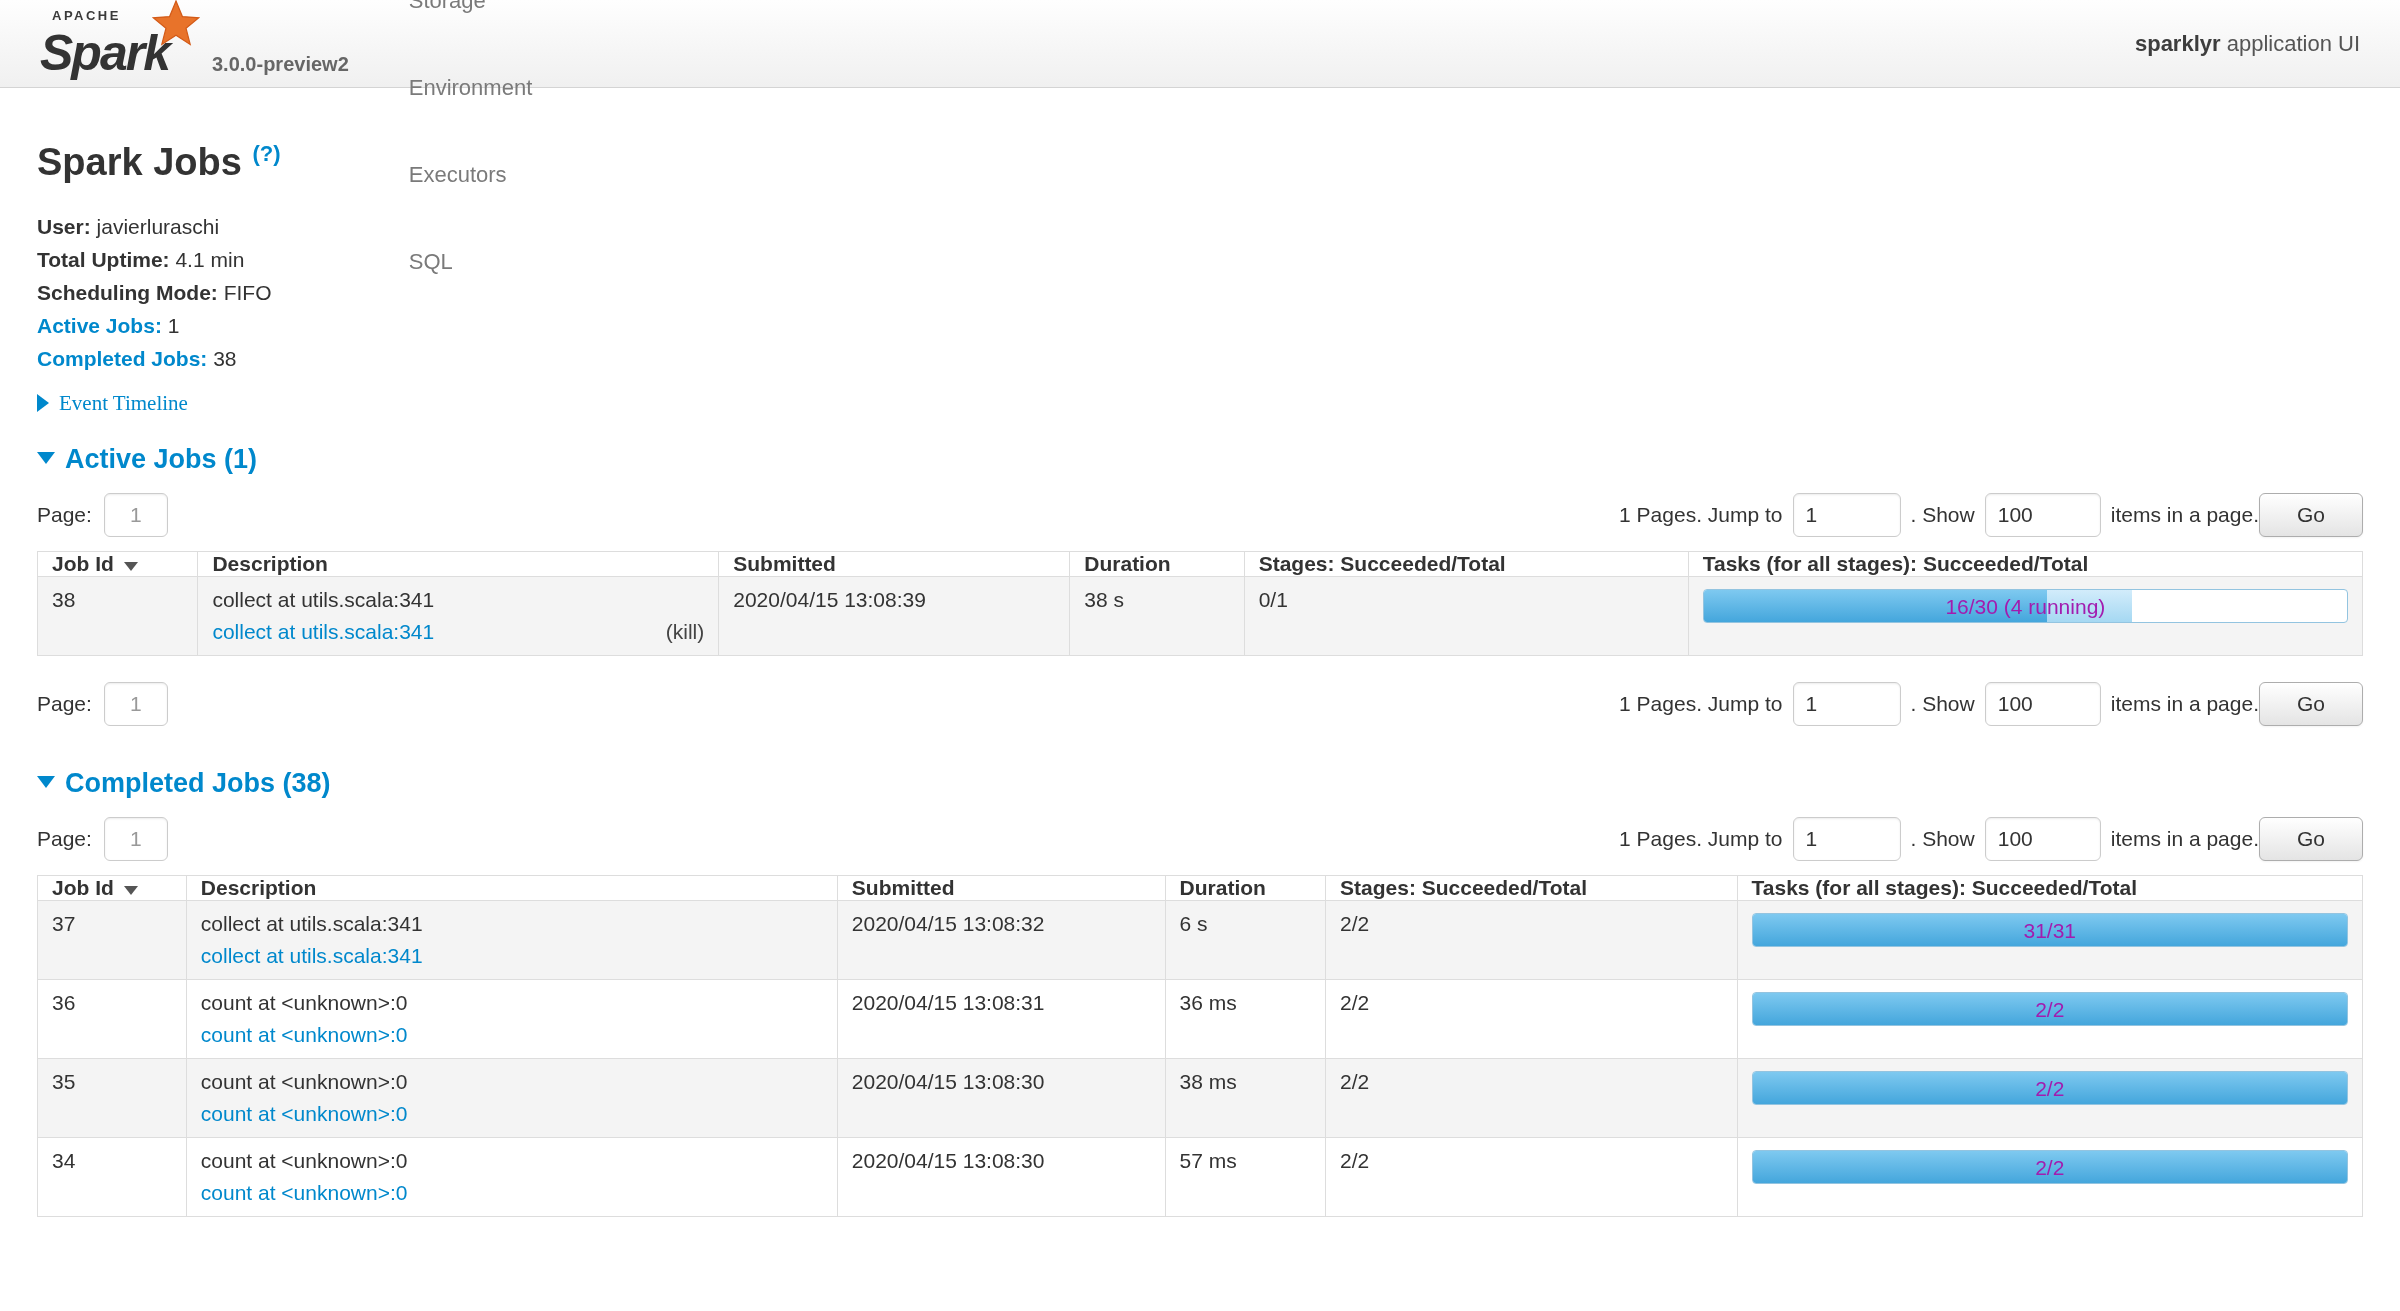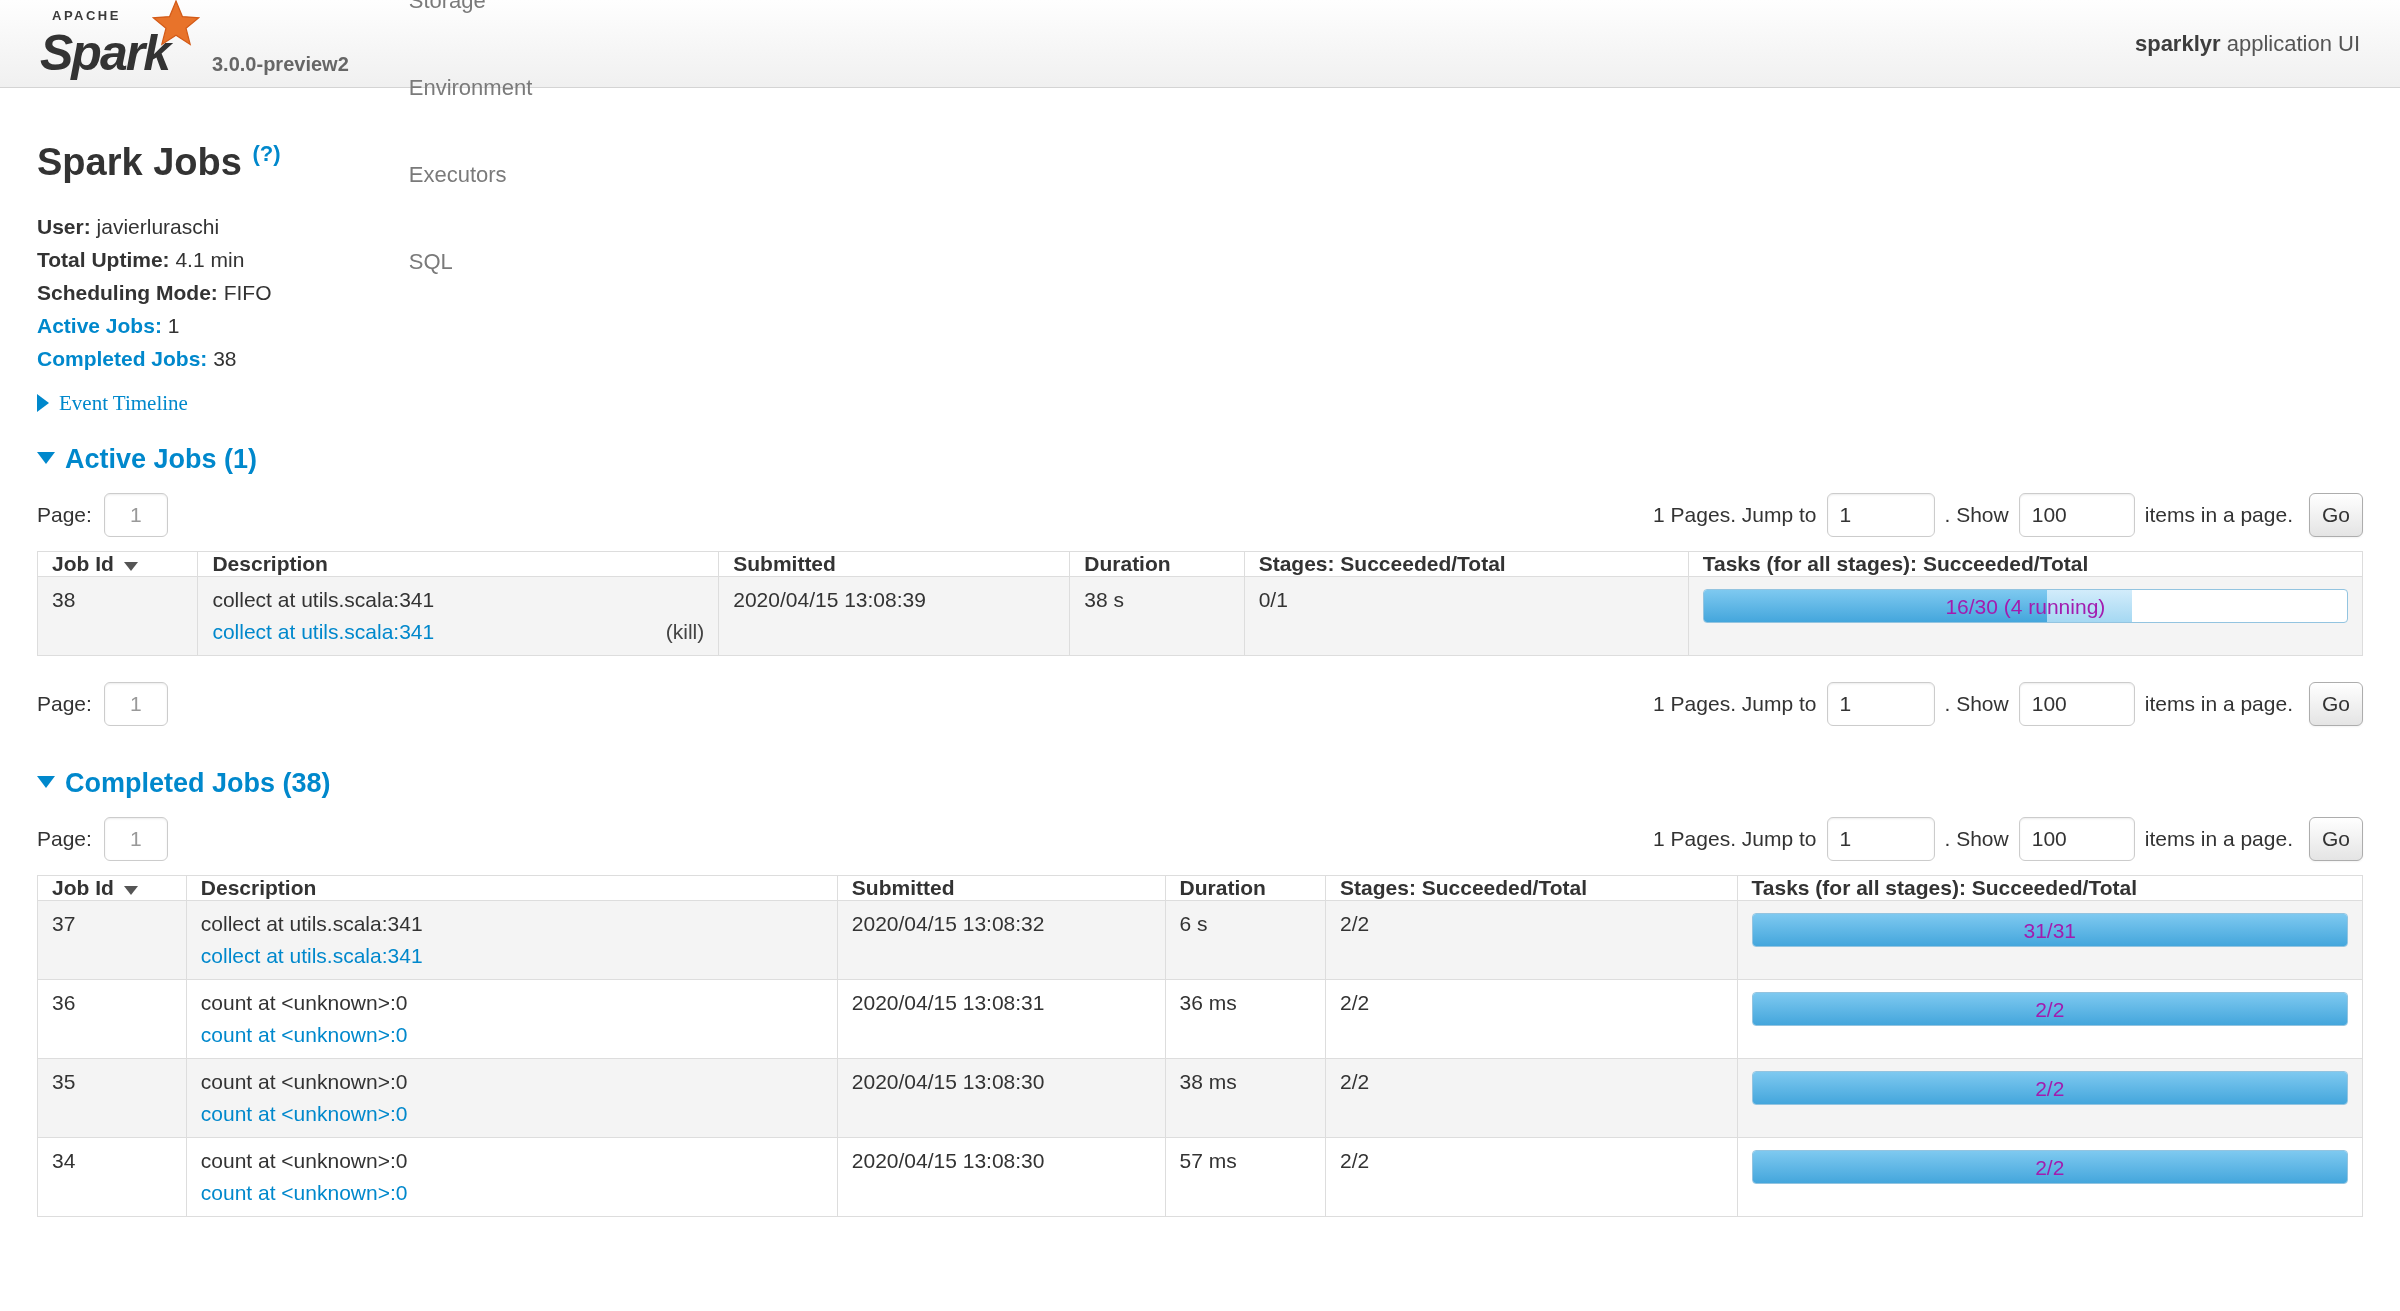--- a/index.html
+++ b/index.html
@@ -47,21 +47,21 @@
   
   .pagination-bar { display:flex; justify-content:space-between; align-items:center;
     margin:18px 0 14px 0; font-size:21px; color:#333; }
   .pagination-left, .pagination-right { display:flex; align-items:center; }
   .pagination-bar input { height:44px; border:1px solid #ccc; border-radius:6px;
     font-size:21px; font-family:"Liberation Sans", sans-serif; color:#333; padding:0 12px;
     box-shadow:inset 0 1px 2px rgba(0,0,0,0.08); }
   input.page-input { width:64px; margin-left:12px; text-align:center; color:#999; }
   input.jump-input { width:108px; margin:0 10px; }
   input.show-input { width:116px; margin:0 10px; }
-  .go-button { margin-left:16px; padding:9px 12px; font-size:21px; color:#333;
+  .go-button { padding:9px 37px; font-size:21px; color:#333;
     font-family:"Liberation Sans", sans-serif; background:linear-gradient(#ffffff,#e4e4e4);
     border:1px solid #adadad; border-radius:6px; cursor:pointer;
     box-shadow:0 1px 2px rgba(0,0,0,0.05); }
 
   
   table.jobs-table { width:100%; border-collapse:collapse; font-size:21px; table-layout:fixed; }
   table.jobs-table th, table.jobs-table td { border:1px solid #ddd; text-align:left;
     vertical-align:top; padding:11px 14px; overflow:hidden; }
   table.jobs-table th { font-weight:bold; background:#fff; padding:0 14px; }
   table.jobs-table tbody tr:nth-child(odd) { background:#f4f4f4; }

